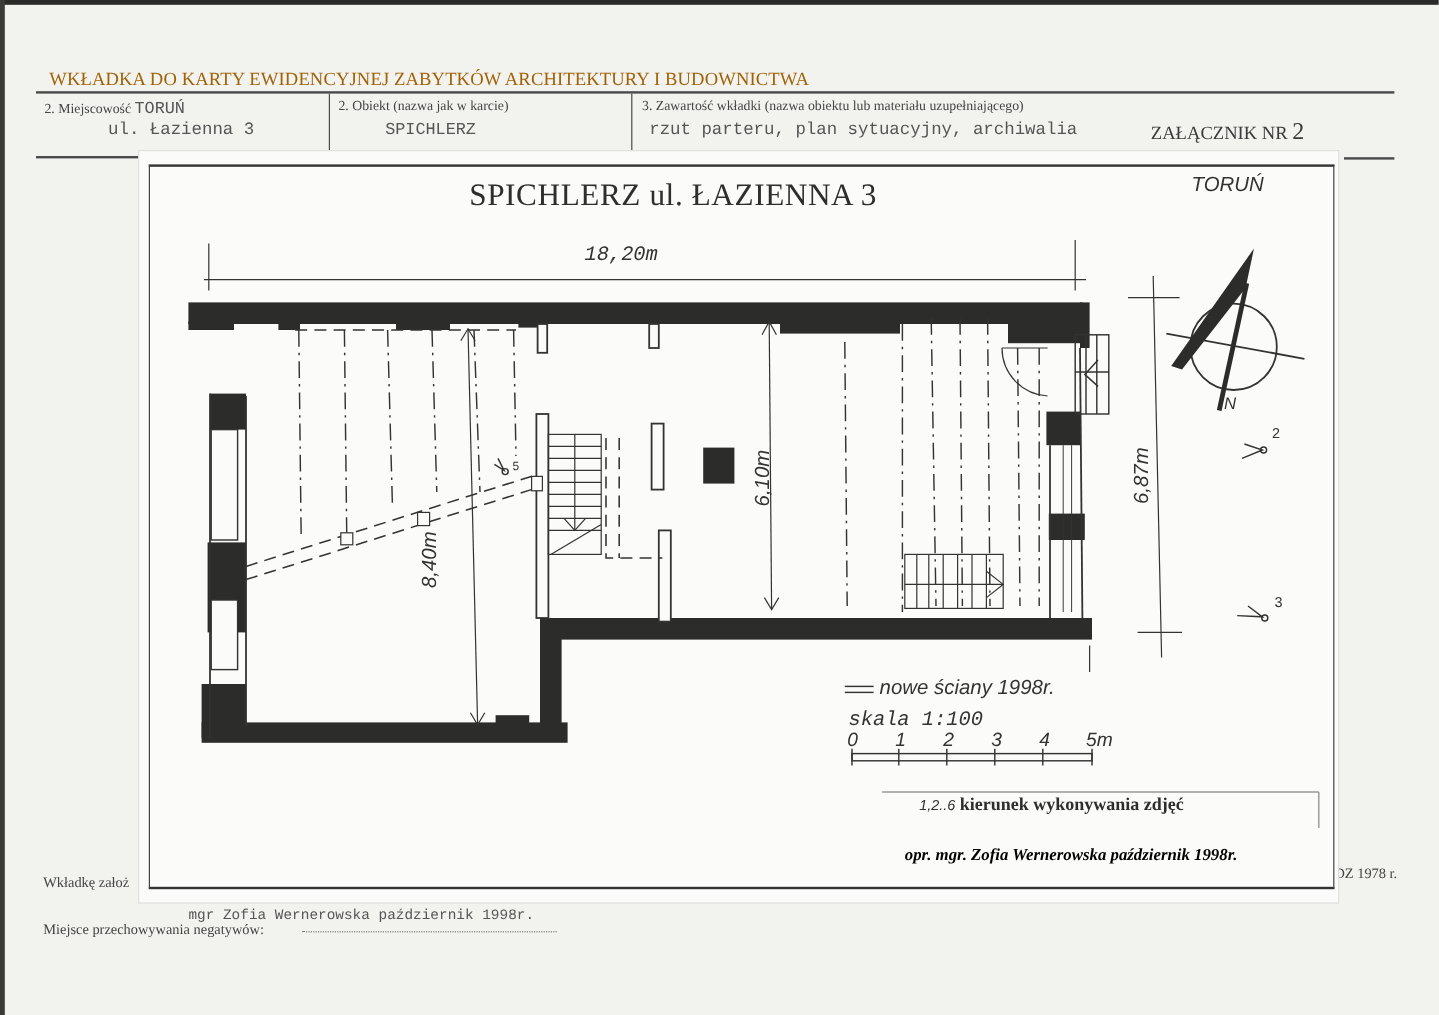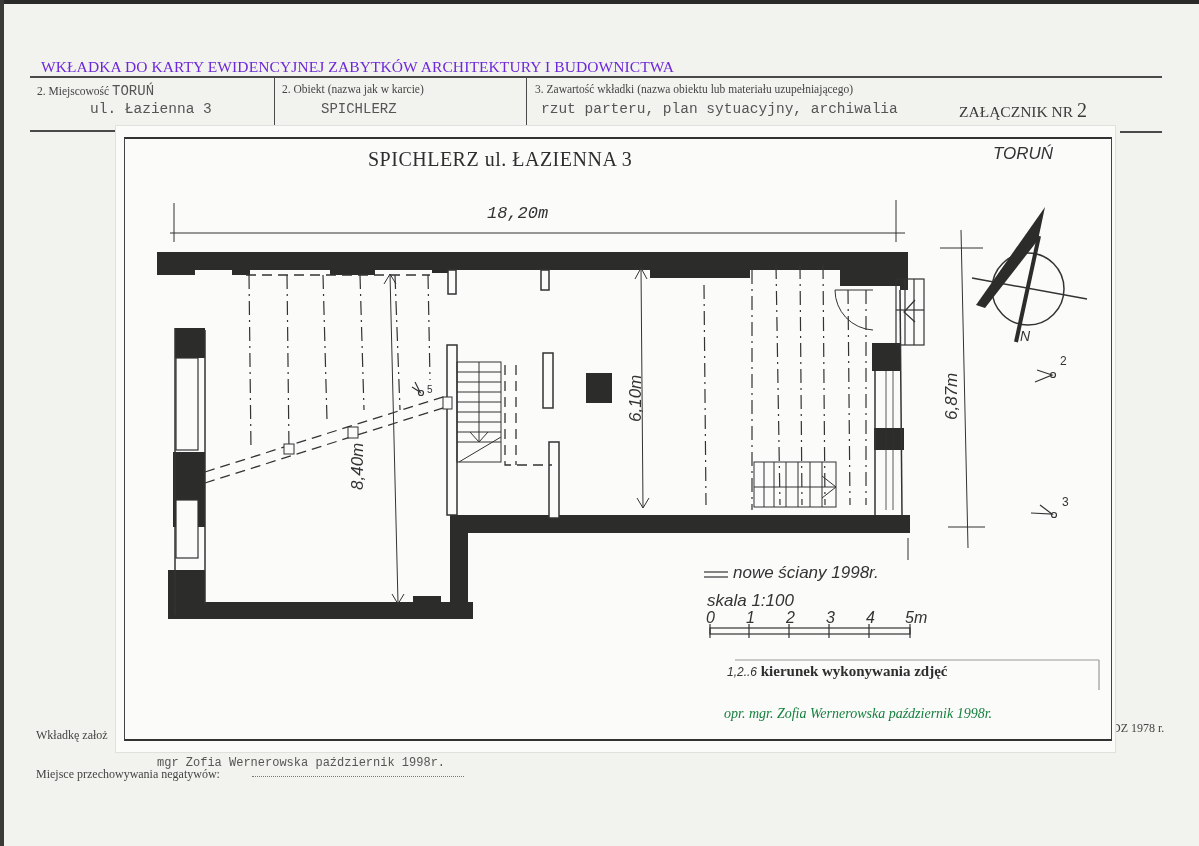--- a/index.html
+++ b/index.html
@@ -1,32 +1,32 @@
 <!DOCTYPE html>
 <html><head>
 <meta charset="utf-8">
 <style>
   html, body { margin:0; padding:0; }
   body { width:1199px; height:846px; background:#ecebe6; position:relative; overflow:hidden; font-family:"Liberation Serif", serif; color:#333; }
   .page { position:absolute; left:4px; top:4px; width:1195px; height:842px; background:#f2f2ef; }
   .topbar { position:absolute; left:0; top:0; width:1199px; height:4px; background:#2a2a28; }
   .leftbar { position:absolute; left:0; top:0; width:4px; height:846px; background:#3a3a36; }
   .abs { position:absolute; white-space:nowrap; }
-  .hdr-title { left:41px; top:58px; font-size:15.5px; letter-spacing:0.1px; color:#6d28d9; }
+  .hdr-title { left:41px; top:58px; font-size:15.5px; letter-spacing:0.1px; color:#a16207; }
   .hdr-annex { left:959px; top:51px; font-size:15.5px; color:#3a3a3a;margin-top:48px; }
   .hdr-annex .num { font-size:20px; }
   .rule { position:absolute; background:#4a4a4a; }
   .lbl { font-size:11.5px; color:#444; }
   .mono { font-family:"Liberation Mono", monospace; color:#555; }
   .overlay { position:absolute; left:116px; top:126px; width:999px; height:626px; background:#fbfbfa; box-shadow:0 0 0 1px #e0e0dc; }
   .frame { position:absolute; left:124px; top:137px; width:986px; height:600px; border:1.5px solid #444; border-top:2px solid #333; border-bottom:2.5px solid #333; }
-  .plan-title { left:368px; top:148px; font-size:20px; color:#2e2e2e; letter-spacing:0.5px; }
+  .plan-title { left:391px; top:148px; font-size:26px; color:#2e2e2e; letter-spacing:0.5px; }
   .city { left:993px; top:144px; font-family:"Liberation Sans", sans-serif; font-style:italic; font-size:17px; color:#333; }
-  .legend-text { left:727px; top:663px; font-size:15px; font-weight:bold; color:#2e2e2e; }
-  .author { left:724px; top:706px; font-size:14px; font-weight:normal; font-style:italic; color:#15803d; }
+  .legend-text { left:766px; top:663px; font-size:15px; font-weight:bold; color:#2e2e2e; }
+  .author { left:754px; top:706px; font-size:14px; font-weight:bold; font-style:italic; color:#000000; }
   .hand { font-family:"Liberation Sans", sans-serif; font-style:italic; color:#333; }
   svg { position:absolute; left:0; top:0; }
 </style>
 </head>
 <body>
 
 <div class="page"></div>
 <div class="topbar"></div>
 <div class="leftbar"></div>
 
@@ -230,21 +230,21 @@
 <div class="abs hand" style="left:348px;top:490px;font-size:17px;transform:rotate(-90deg);transform-origin:left top;">8,40m</div>
 <div class="abs hand" style="left:626px;top:422px;font-size:17px;transform:rotate(-90deg);transform-origin:left top;">6,10m</div>
 <div class="abs hand" style="left:942px;top:420px;font-size:17px;transform:rotate(-90deg);transform-origin:left top;">6,87m</div>
 
 <div class="abs hand" style="left:1020px;top:328px;font-size:14px;">N</div>
 <div class="abs hand" style="left:1060px;top:354px;font-size:12px;font-style:normal;">2</div>
 <div class="abs hand" style="left:1062px;top:495px;font-size:12px;font-style:normal;">3</div>
 <div class="abs hand" style="left:427px;top:384px;font-size:10px;font-style:normal;">5</div>
 
 <div class="abs hand" style="left:733px;top:563px;font-size:17px;">nowe ściany 1998r.</div>
-<div class="abs hand" style="left:707px;top:591px;font-size:17px;">skala 1:100</div>
+<div class="abs hand" style="left:707px;top:591px;font-size:17px;font-family:Liberation Mono, monospace;">skala 1:100</div>
 <div class="abs hand" style="left:706px;top:609px;font-size:16px;">0</div>
 <div class="abs hand" style="left:746px;top:609px;font-size:16px;">1</div>
 <div class="abs hand" style="left:786px;top:609px;font-size:16px;">2</div>
 <div class="abs hand" style="left:826px;top:609px;font-size:16px;">3</div>
 <div class="abs hand" style="left:866px;top:609px;font-size:16px;">4</div>
 <div class="abs hand" style="left:905px;top:609px;font-size:16px;">5m</div>
 
 <div class="abs legend-text">
   <span class="hand" style="font-weight:normal;font-size:12px;">1,2..6</span>
   <span>kierunek wykonywania zdjęć</span>

